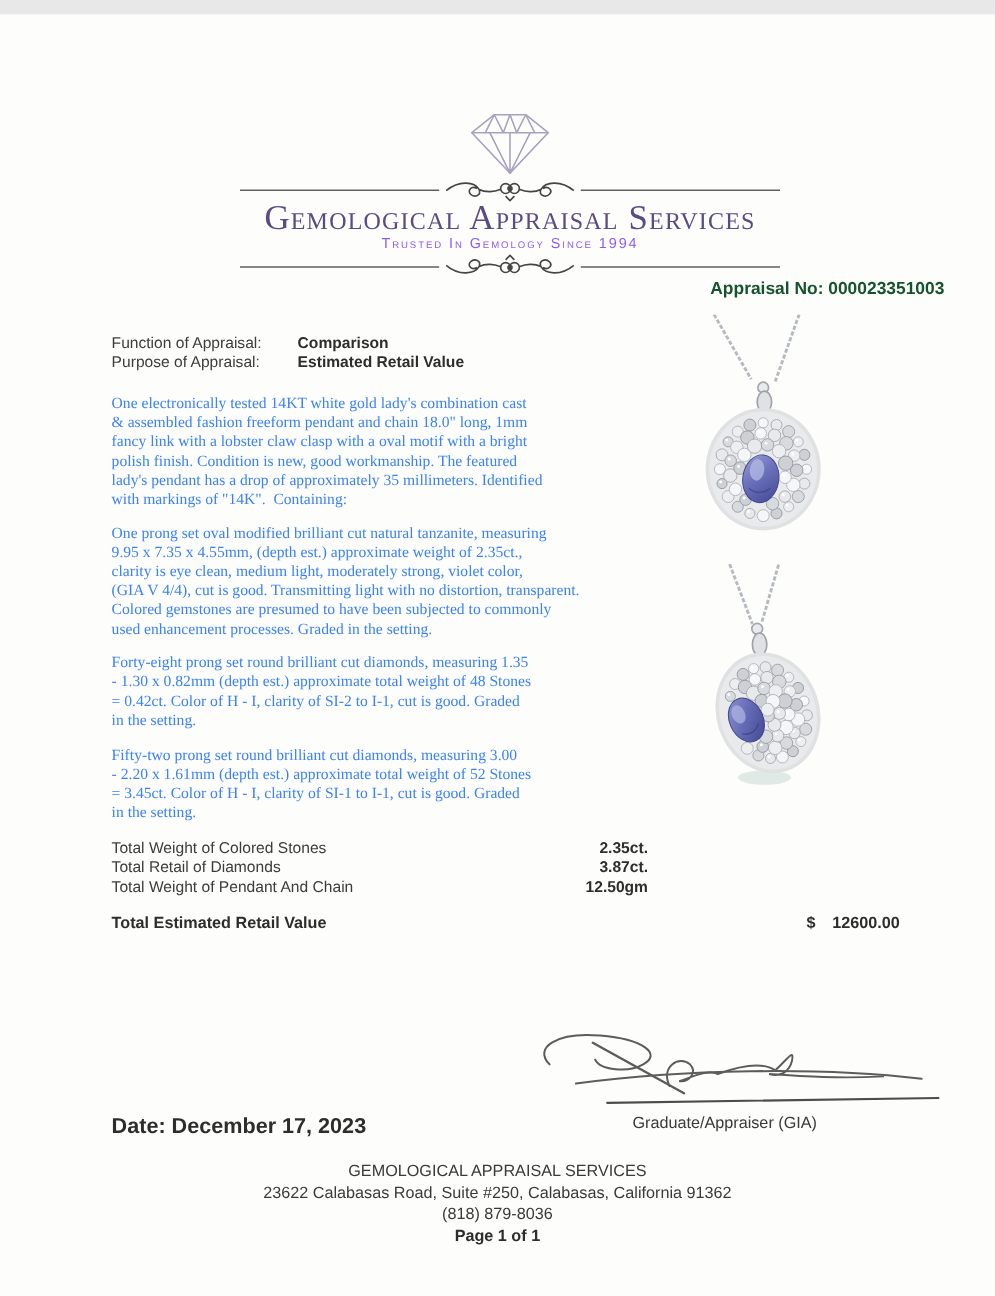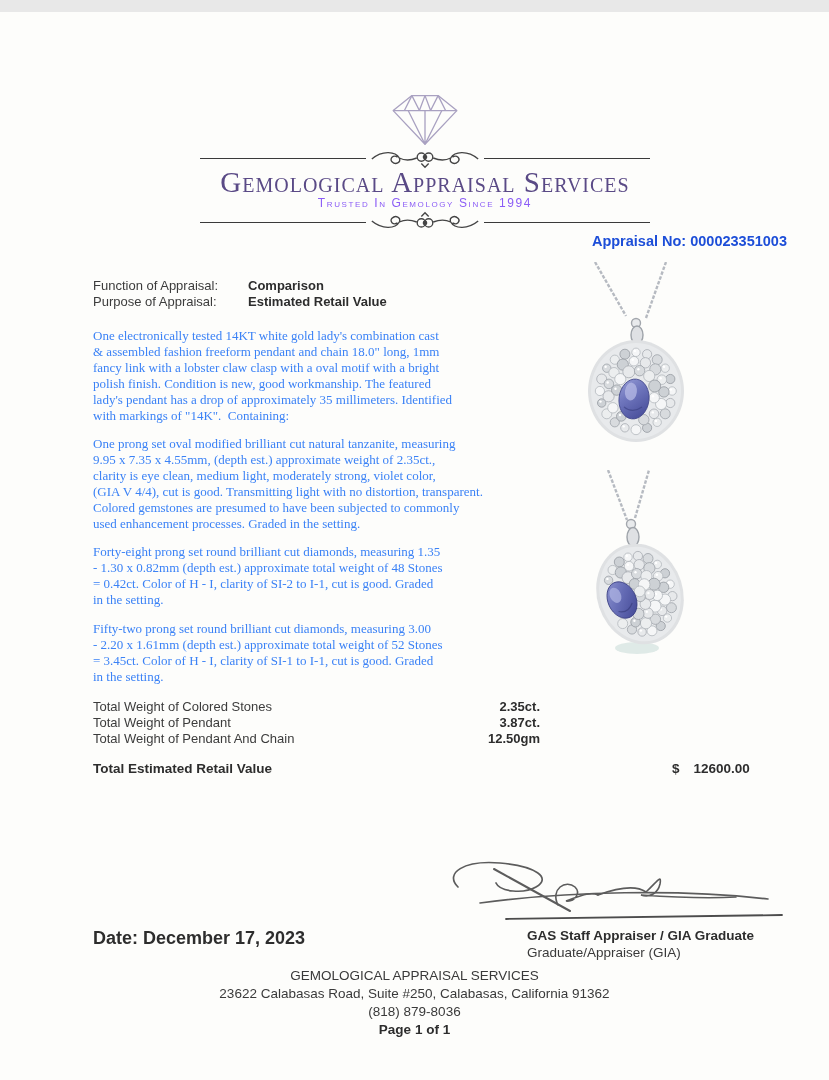--- a/index.html
+++ b/index.html
@@ -25,21 +25,21 @@
     color:#5a4a86;line-height:26px;margin-top:3px;
   }
   .brand-tag{
     font-family:Liberation Sans, sans-serif;
     font-variant:small-caps;
     font-size:12px;letter-spacing:1.6px;
     color:#8b5cf6;line-height:15px;margin-top:1px;margin-bottom:3px;
   }
   .appraisal-no{
     position:absolute;top:221px;right:42px;
-    font-size:14.5px;font-weight:bold;color:#1d4ed8;
+    font-size:14.5px;font-weight:bold;color:#14532d;
   }
   
   .info-rows{position:absolute;left:93px;top:266px;width:470px;font-size:13px;line-height:16px;}
   .info-row{display:flex;}
   .info-row .lbl{width:155px;}
   .info-row .val{font-weight:bold;color:#2d2d2d;}
   .para{
     position:absolute;left:93px;width:500px;
     font-size:13px;line-height:16px;white-space:pre-wrap;color:#3b82f6;font-family:Liberation Serif, serif;
   }
@@ -309,21 +309,21 @@
       <path d="M49,139 Q57,145 65,137" stroke="#343976" stroke-width="1.2" fill="none" opacity="0.6"></path>
     </g>
   </svg>
 
   <div class="totals">
     <div class="tot-row">
       <span class="lbl">Total Weight of Colored Stones</span>
       <span class="val">2.35ct.</span>
     </div>
     <div class="tot-row">
-      <span class="lbl">Total Weight of Pendant</span>
+      <span class="lbl">Total Retail of Diamonds</span>
       <span class="val">3.87ct.</span>
     </div>
     <div class="tot-row">
       <span class="lbl">Total Weight of Pendant And Chain</span>
       <span class="val">12.50gm</span>
     </div>
   </div>
 
   <div class="grand">
     <span>Total Estimated Retail Value</span>
@@ -336,21 +336,20 @@
     <path d="M20,30 C6,16 26,3 62,6 C98,9 114,21 98,30 C86,37 62,35 58,26" stroke="#5c5c5c" stroke-width="1.7" stroke-linecap="round"></path>
     <path d="M56,12 L132,54" stroke="#5c5c5c" stroke-width="2" stroke-linecap="round"></path>
     <path d="M120,48 C112,32 128,22 137,30 C143,36 137,45 128,44 C140,40 152,34 160,38" stroke="#5c5c5c" stroke-width="1.6" stroke-linecap="round"></path>
     <path d="M160,38 C182,30 198,28 208,35 C218,26 224,16 222,27 C220,36 212,41 203,38 C232,40 262,42 298,40" stroke="#5c5c5c" stroke-width="1.6" stroke-linecap="round"></path>
     <path d="M42,46 C130,34 244,32 330,42" stroke="#5c5c5c" stroke-width="1.7" stroke-linecap="round"></path>
     <path d="M68,62 L344,58" stroke="#4c4c4c" stroke-width="1.8" stroke-linecap="round"></path>
   </svg>
 
   <div class="date-line">Date: December 17, 2023</div>
   <div class="signer">
-    <div class="t1">GAS Staff Appraiser / GIA Graduate</div>
     <div class="t2">Graduate/Appraiser (GIA)</div>
   </div>
 
   <div class="footer">
     <div>GEMOLOGICAL APPRAISAL SERVICES</div>
     <div>23622 Calabasas Road, Suite #250, Calabasas, California 91362</div>
     <div>(818) 879-8036</div>
     <div class="pg">Page 1 of 1</div>
   </div>
 

